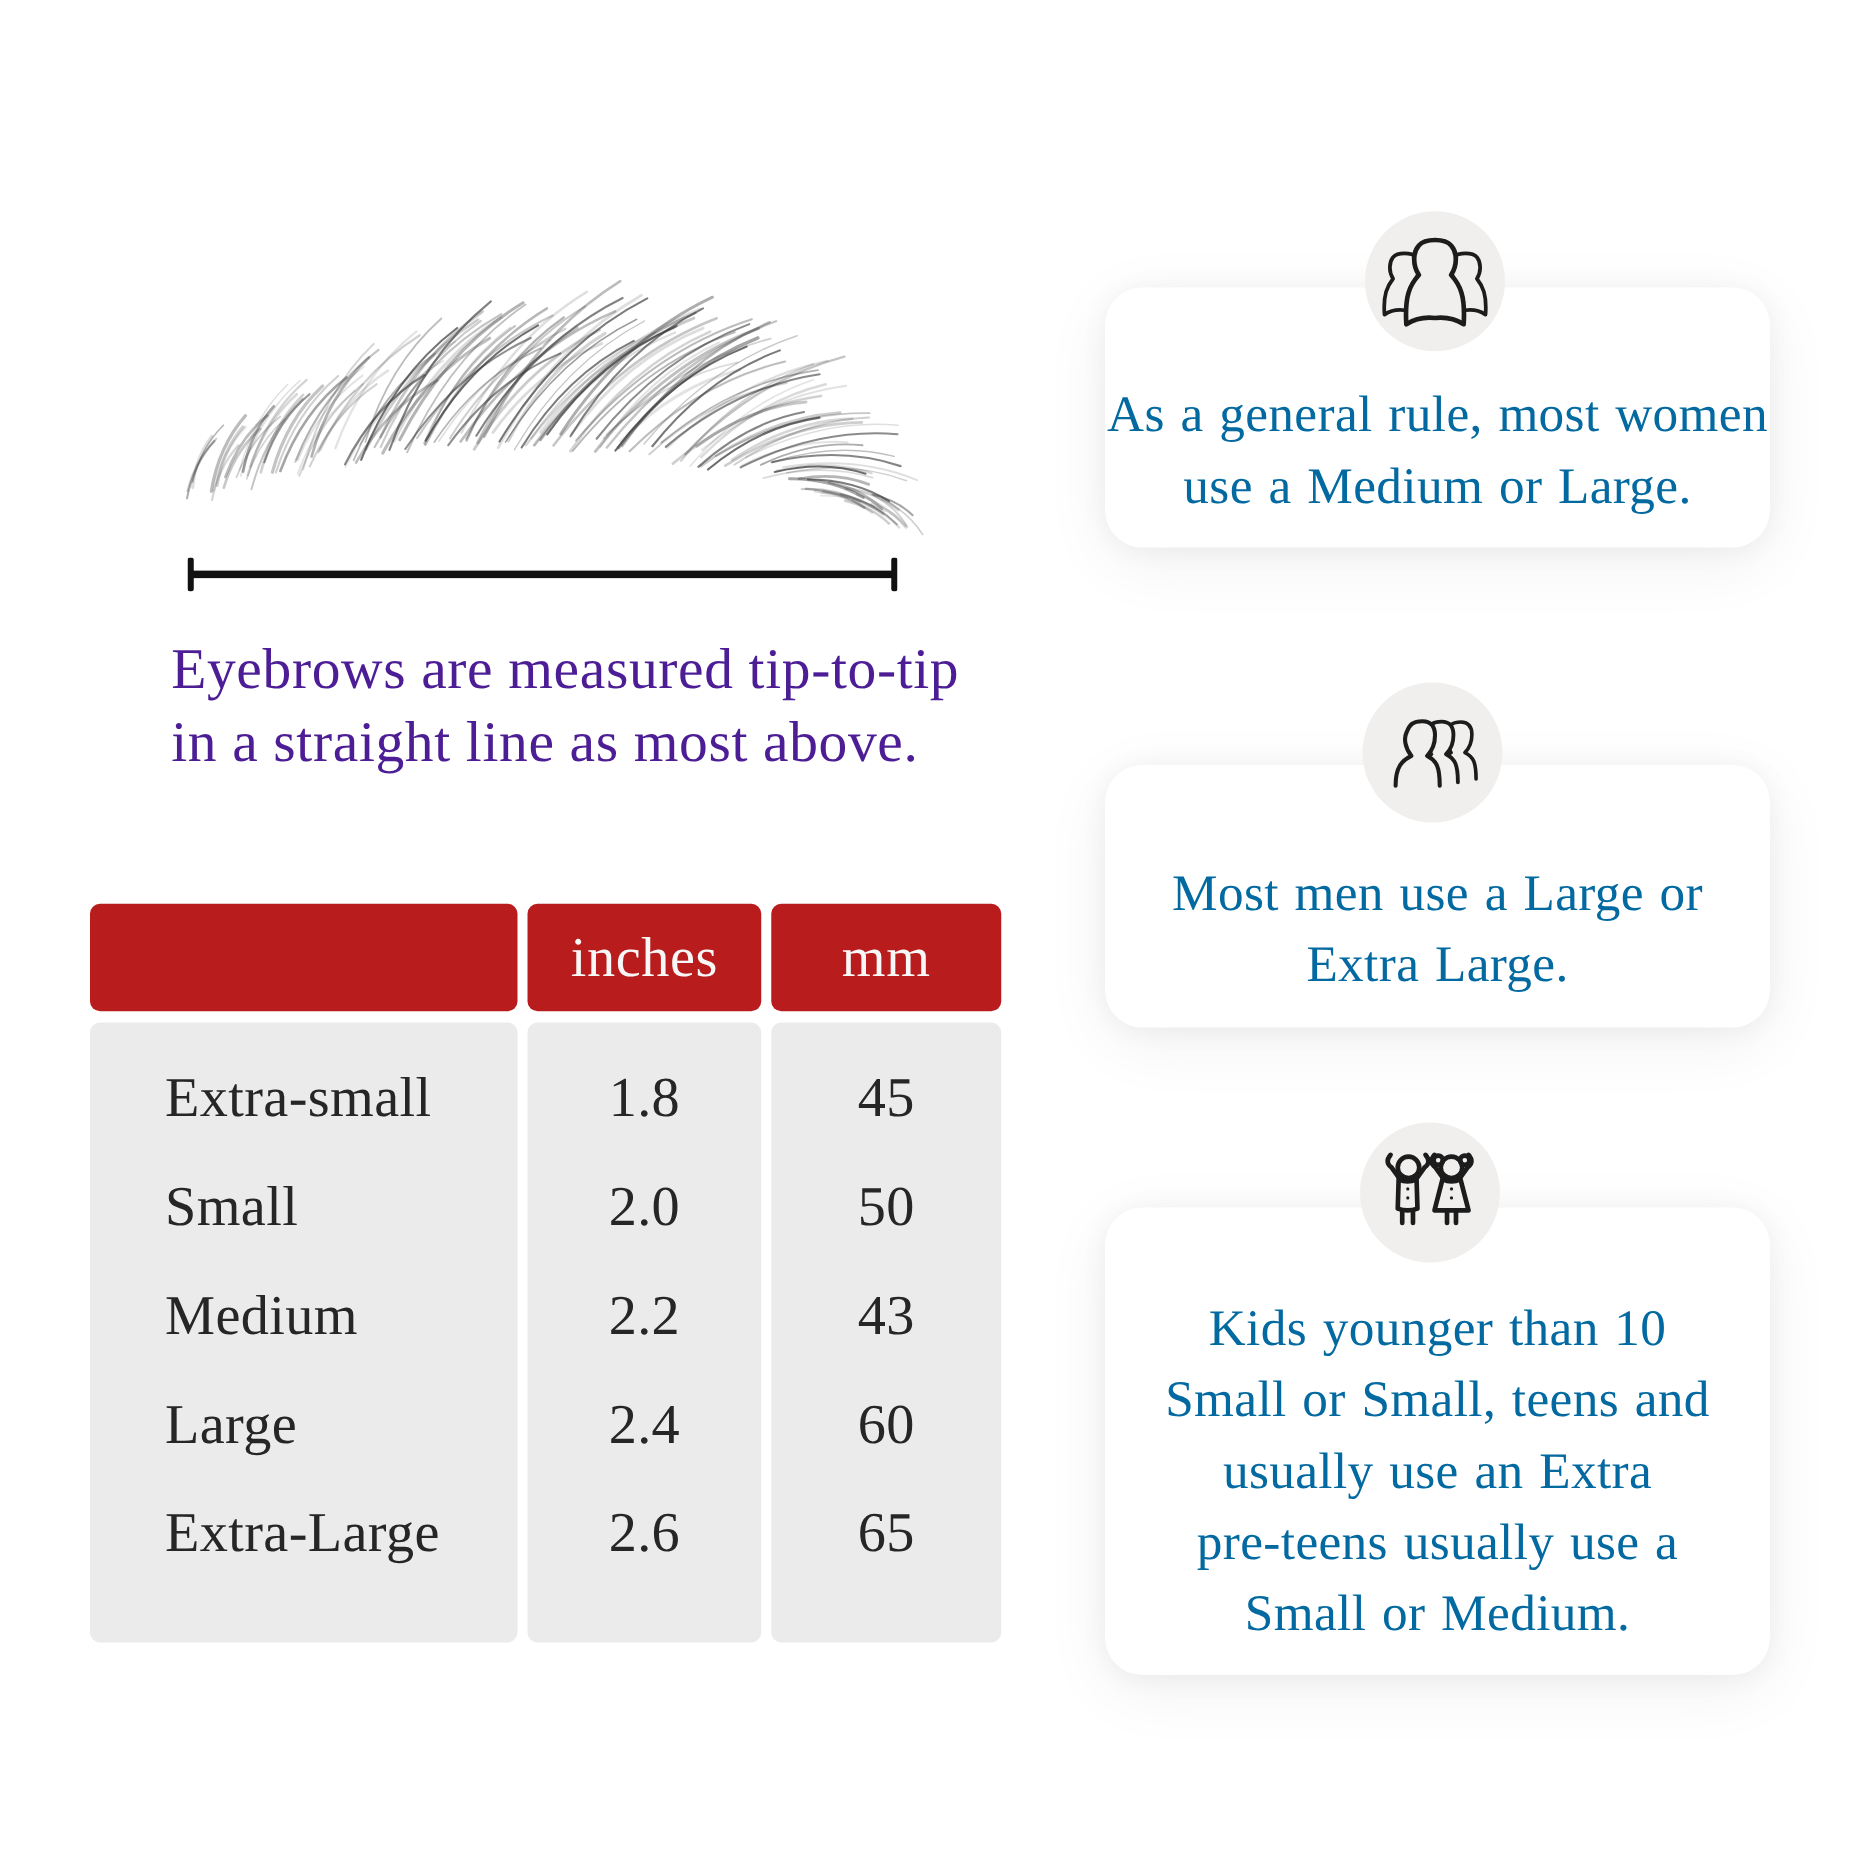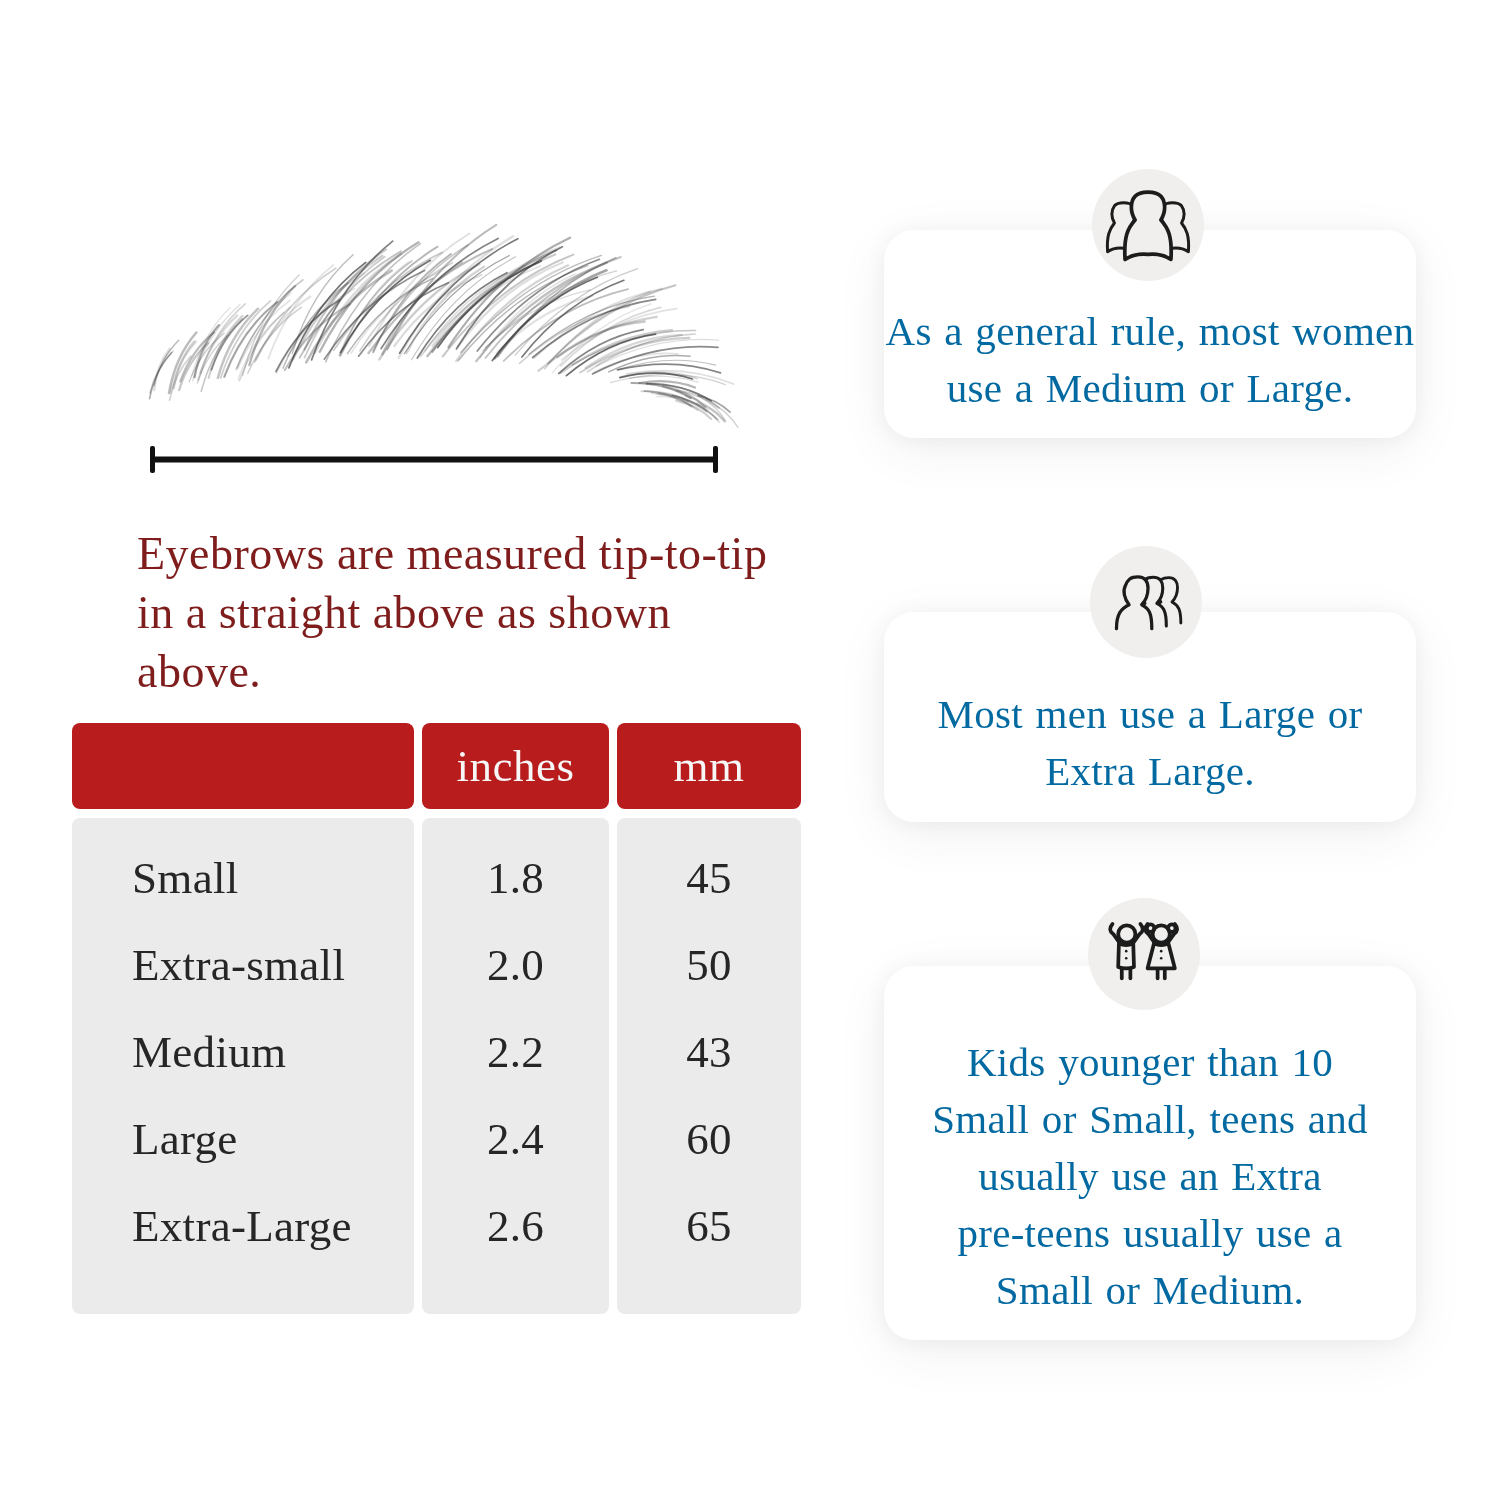--- a/index.html
+++ b/index.html
@@ -4,22 +4,22 @@
 <style>
   html,body{margin:0;padding:0;background:#ffffff;}
   .page{
     position:relative;width:1500px;height:1500px;background:#ffffff;overflow:hidden;
     font-family:"Liberation Serif","DejaVu Serif",serif;color:#2e2e2e;
   }
   
   .brow-svg{position:absolute;left:110px;top:210px;width:640px;height:250px;overflow:visible;}
   .measure-svg{position:absolute;left:150px;top:446px;width:568px;height:28px;}
   .caption{
-    position:absolute;left:137px;top:524px;width:640px;
-    font-size:46px;line-height:59px;color:#7f1d1d;letter-spacing:.5px;
+    position:absolute;left:137px;top:505px;width:640px;
+    font-size:46px;line-height:59px;color:#4c1d95;letter-spacing:.5px;
   }
   .size-table{position:absolute;left:72px;top:723px;width:729px;}
   .tbl-head{display:grid;grid-template-columns:342px 187px 184px;column-gap:8px;height:86px;}
   .tbl-head .hcell{
     background:#b91c1c;border-radius:8px;display:flex;align-items:center;justify-content:center;
     color:#f7f7f7;font-size:45px;letter-spacing:.5px;
   }
   .tbl-body{display:grid;grid-template-columns:342px 187px 184px;column-gap:8px;height:496px;margin-top:9px;}
   .tbl-col{
     background:#ebebeb;border-radius:8px;display:flex;flex-direction:column;
@@ -209,33 +209,33 @@
     </svg>
 
   <svg class="measure-svg" viewBox="0 0 568 28">
     <rect x="0" y="0" width="5" height="27" rx="2" fill="#111"></rect>
     <rect x="563" y="0" width="5" height="27" rx="2" fill="#111"></rect>
     <rect x="2" y="10.5" width="564" height="6" fill="#111"></rect>
   </svg>
 
   <div class="caption">
     <div>Eyebrows are measured tip-to-tip</div>
-    <div>in a straight above as shown above.</div>
+    <div>in a straight line as most above.</div>
   </div>
 
   <div class="size-table">
     <div class="tbl-head">
       <div class="hcell"></div>
       <div class="hcell">inches</div>
       <div class="hcell">mm</div>
     </div>
     <div class="tbl-body">
       <div class="tbl-col col-labels">
+        <div class="cell">Extra-small</div>
         <div class="cell">Small</div>
-        <div class="cell">Extra-small</div>
         <div class="cell">Medium</div>
         <div class="cell">Large</div>
         <div class="cell">Extra-Large</div>
       </div>
       <div class="tbl-col col-num">
         <div class="cell">1.8</div>
         <div class="cell">2.0</div>
         <div class="cell">2.2</div>
         <div class="cell">2.4</div>
         <div class="cell">2.6</div>

